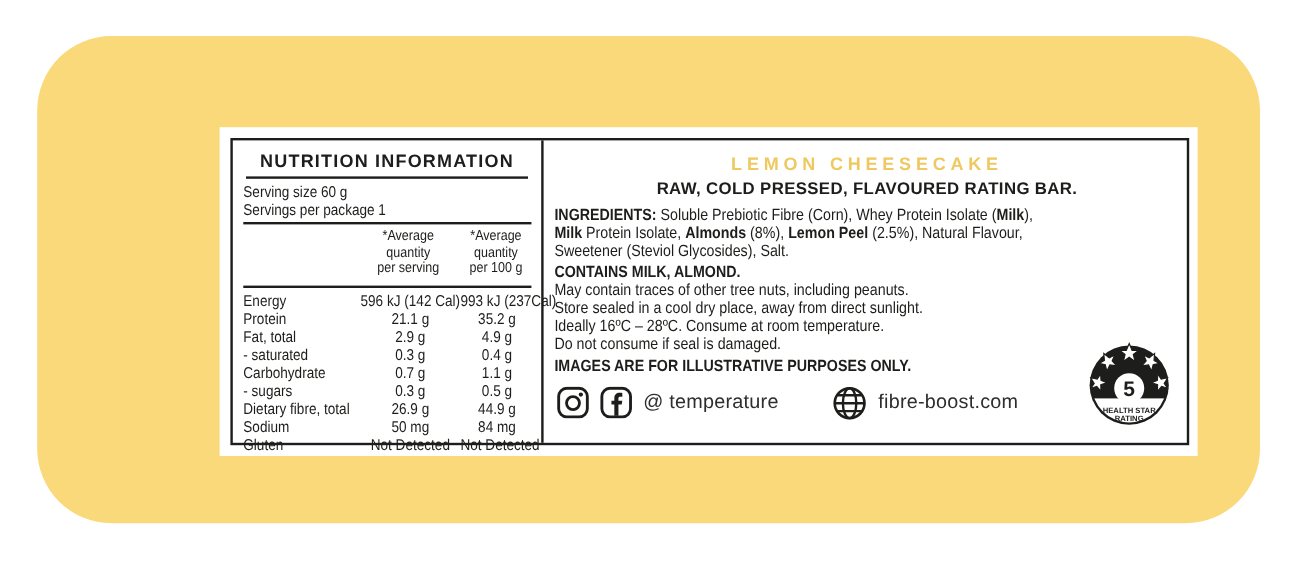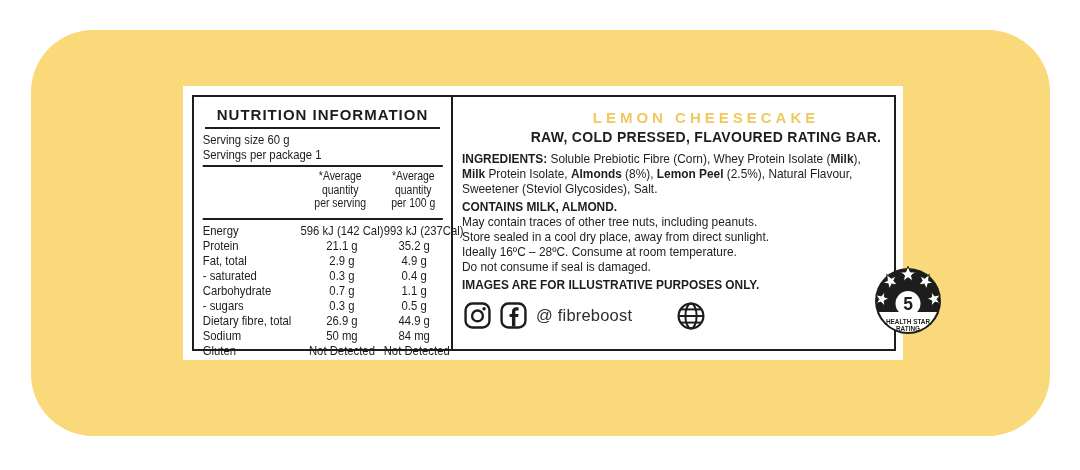--- a/index.html
+++ b/index.html
@@ -6,21 +6,21 @@
   body{
     width:1080px;height:470px;background:#ffffff;
     font-family:"Liberation Sans",sans-serif;color:#1d1d1b;
     position:relative;overflow:hidden;
   }
   .card{
     position:absolute;left:31px;top:30px;width:1019px;height:406px;
     border-radius:62px;background:#fad97a;
   }
   .label{
-    position:absolute;left:183px;top:86px;width:720px;height:274px;
+    position:absolute;left:183px;top:106px;width:815px;height:274px;
     background:#ffffff;
   }
   .panel-box{
     position:absolute;left:9px;top:9px;right:7px;bottom:9px;
     border:2px solid #1d1d1b;display:flex;box-sizing:border-box;
   }
   
   .nutrition{width:259px;box-sizing:border-box;border-right:2px solid #1d1d1b;padding:2px 7px 0 7px;}
   .nut-heading{
     margin:4px 4px 0 4px;padding:3px 0 4px 0;text-align:center;
@@ -171,30 +171,31 @@
             <circle cx="13" cy="13.4" r="5.2" fill="none" stroke="#1d1d1b" stroke-width="2.3"></circle>
             <circle cx="19.3" cy="6.6" r="1.7" fill="#1d1d1b"></circle>
           </svg>
         </span>
         <span class="icon sp-fb">
           <svg width="27" height="27" viewBox="0 0 26 26">
             <rect x="1.5" y="1.5" width="23" height="23" rx="6.5" fill="none" stroke="#1d1d1b" stroke-width="2.3"></rect>
             <path fill="#1d1d1b" d="M17.9,8.3h-1.8c-1,0-1.3,0.5-1.3,1.4v1.9h3.1l-0.5,2.9h-2.6v9h-3.3v-9H9.2v-2.9h2.3V9.3 c0-2.7,1.6-4.3,4.3-4.3c0.9,0,1.7,0.1,2.1,0.2V8.3z"></path>
           </svg>
         </span>
-        <span class="social-text">@ fibreboost</span>
+        <span class="social-text">@ temperature</span>
         <span class="icon sp-globe">
           <svg width="30" height="30" viewBox="0 0 30 30">
             <circle cx="15" cy="15" r="12.4" fill="none" stroke="#1d1d1b" stroke-width="2.2"></circle>
             <ellipse cx="15" cy="15" rx="5.6" ry="12.4" fill="none" stroke="#1d1d1b" stroke-width="2"></ellipse>
             <line x1="2.6" y1="15" x2="27.4" y2="15" stroke="#1d1d1b" stroke-width="2"></line>
             <line x1="4.6" y1="8.4" x2="25.4" y2="8.4" stroke="#1d1d1b" stroke-width="2"></line>
             <line x1="4.6" y1="21.6" x2="25.4" y2="21.6" stroke="#1d1d1b" stroke-width="2"></line>
           </svg>
         </span>
+        <span class="social-text">fibre-boost.com</span>
       </div>
 
       <div class="hsr">
         <svg width="80" height="74" viewBox="0 0 80 74">
           <defs>
             <clipPath id="hsrclip">
                 <circle cx="40" cy="37" r="31"></circle>
               </clipPath>
           </defs>
           <circle cx="40" cy="37" r="33" fill="#1d1d1b"></circle>

